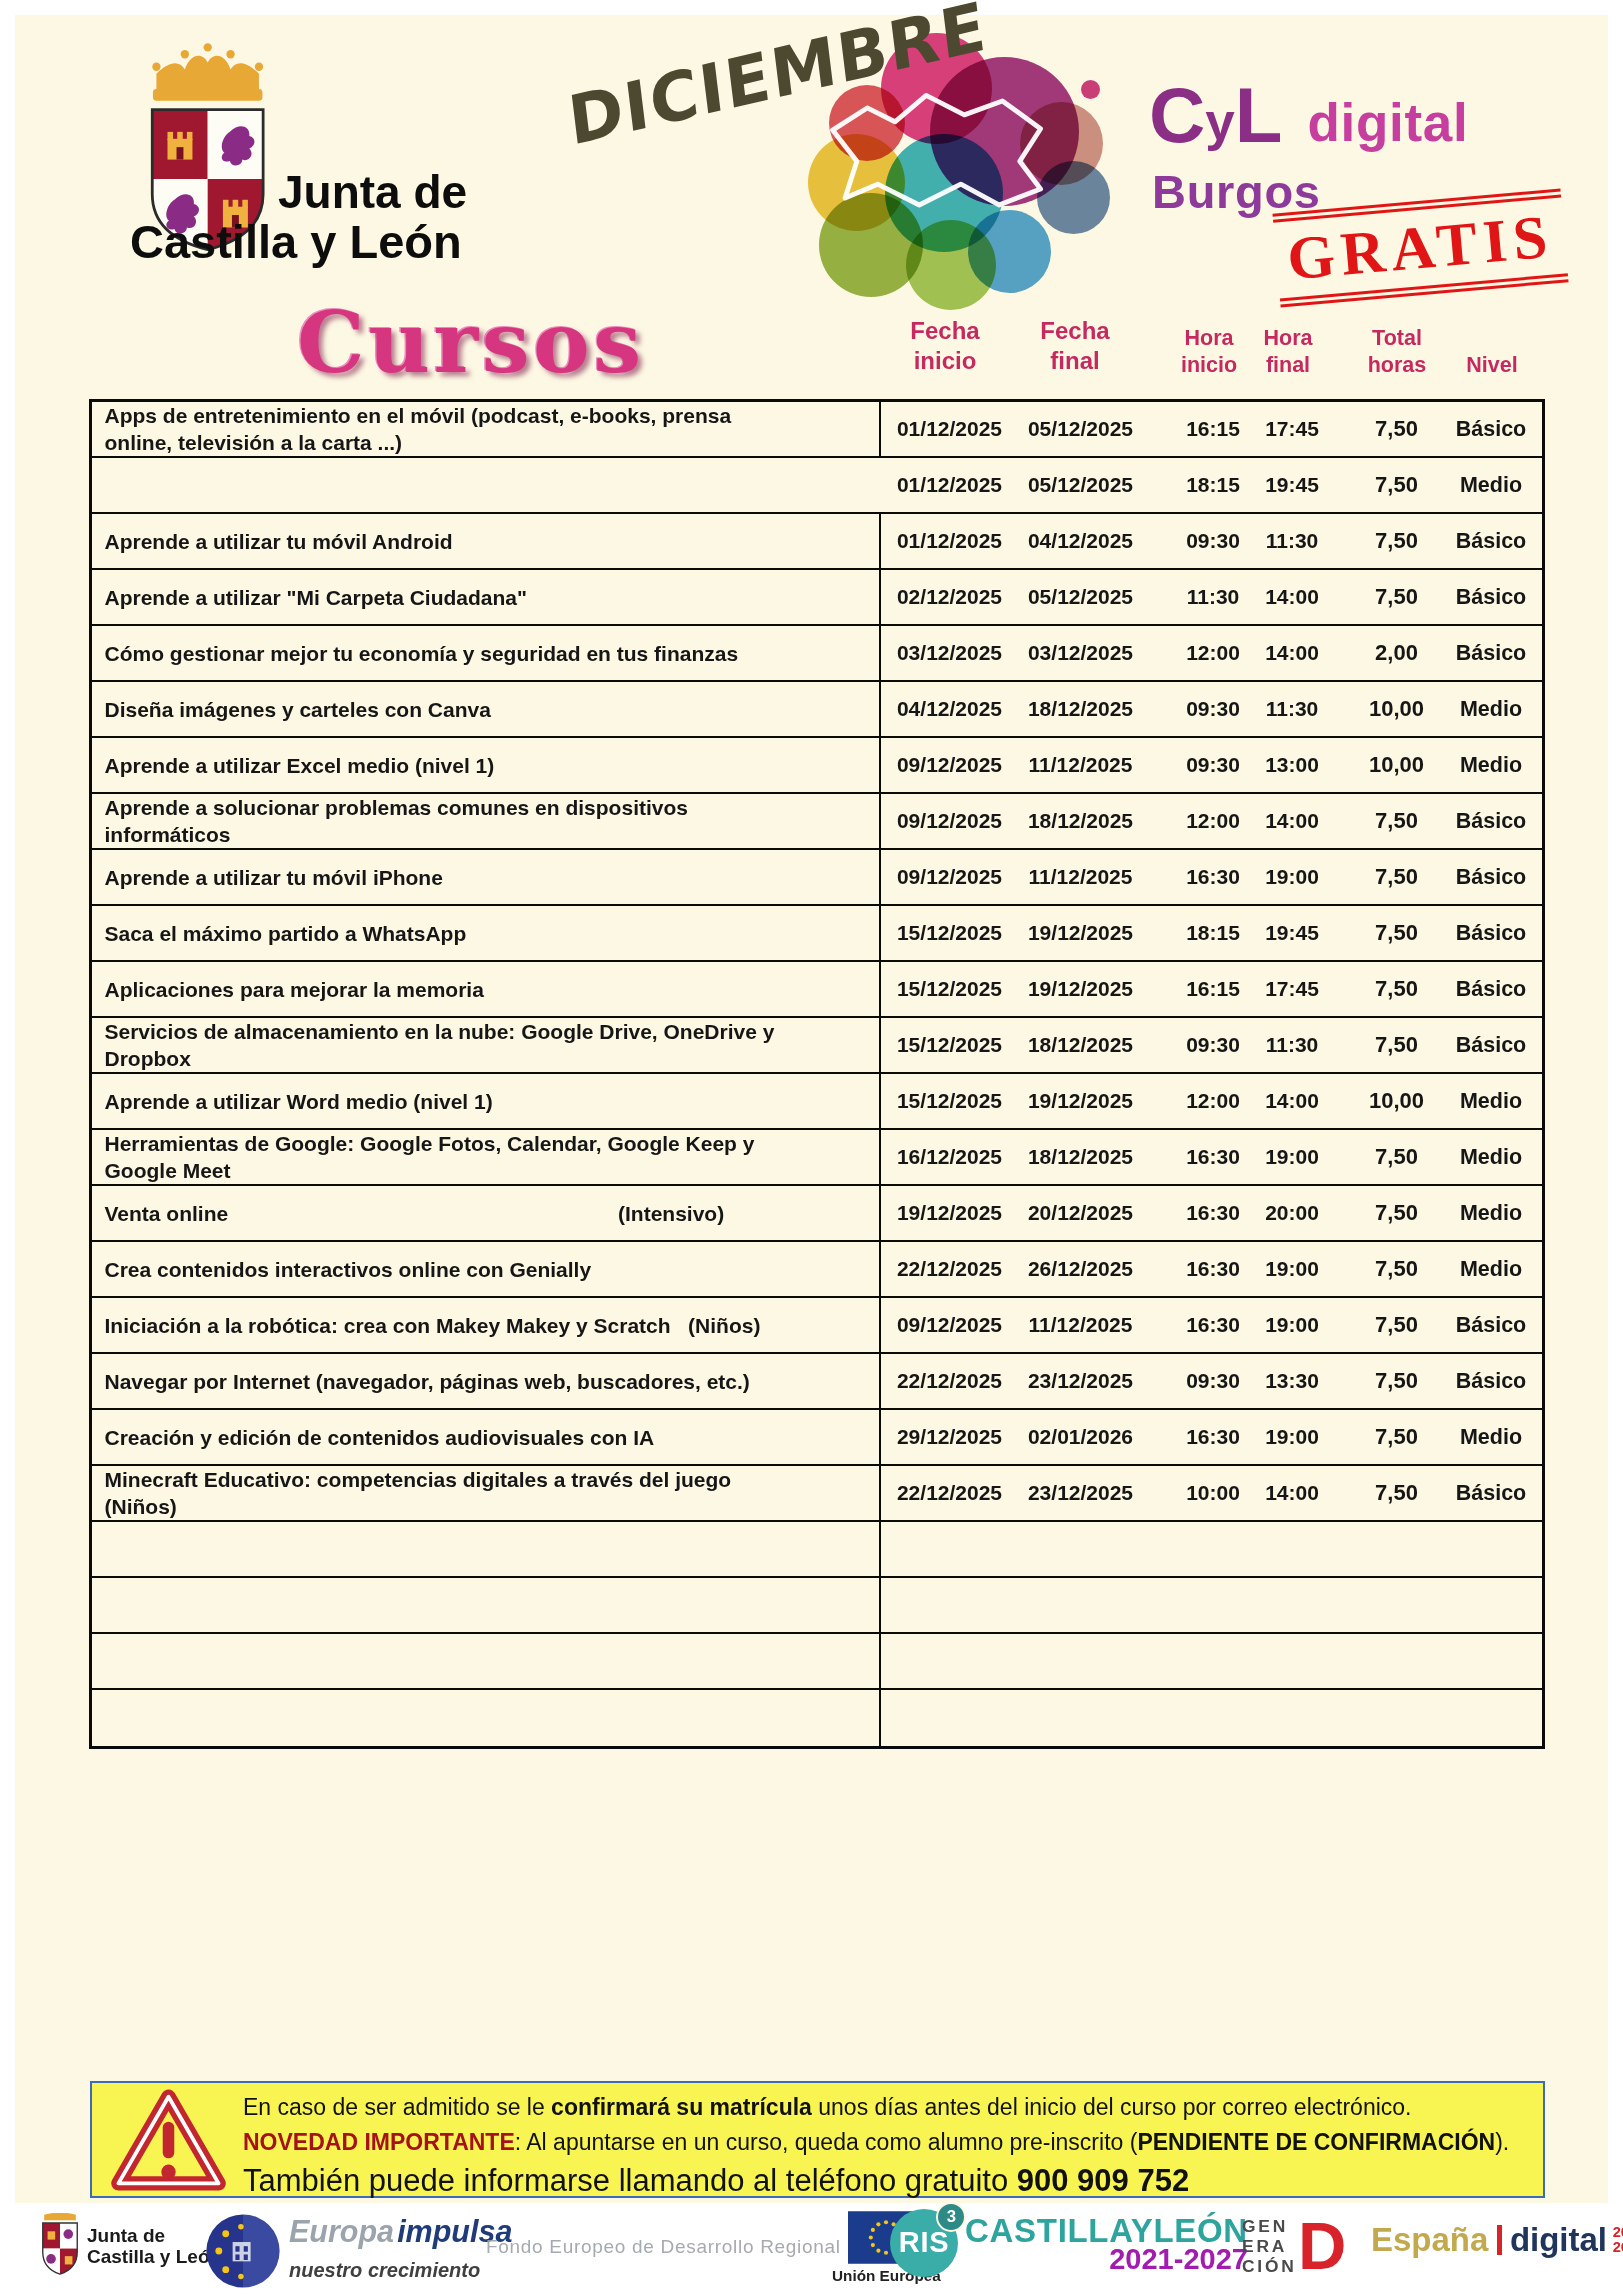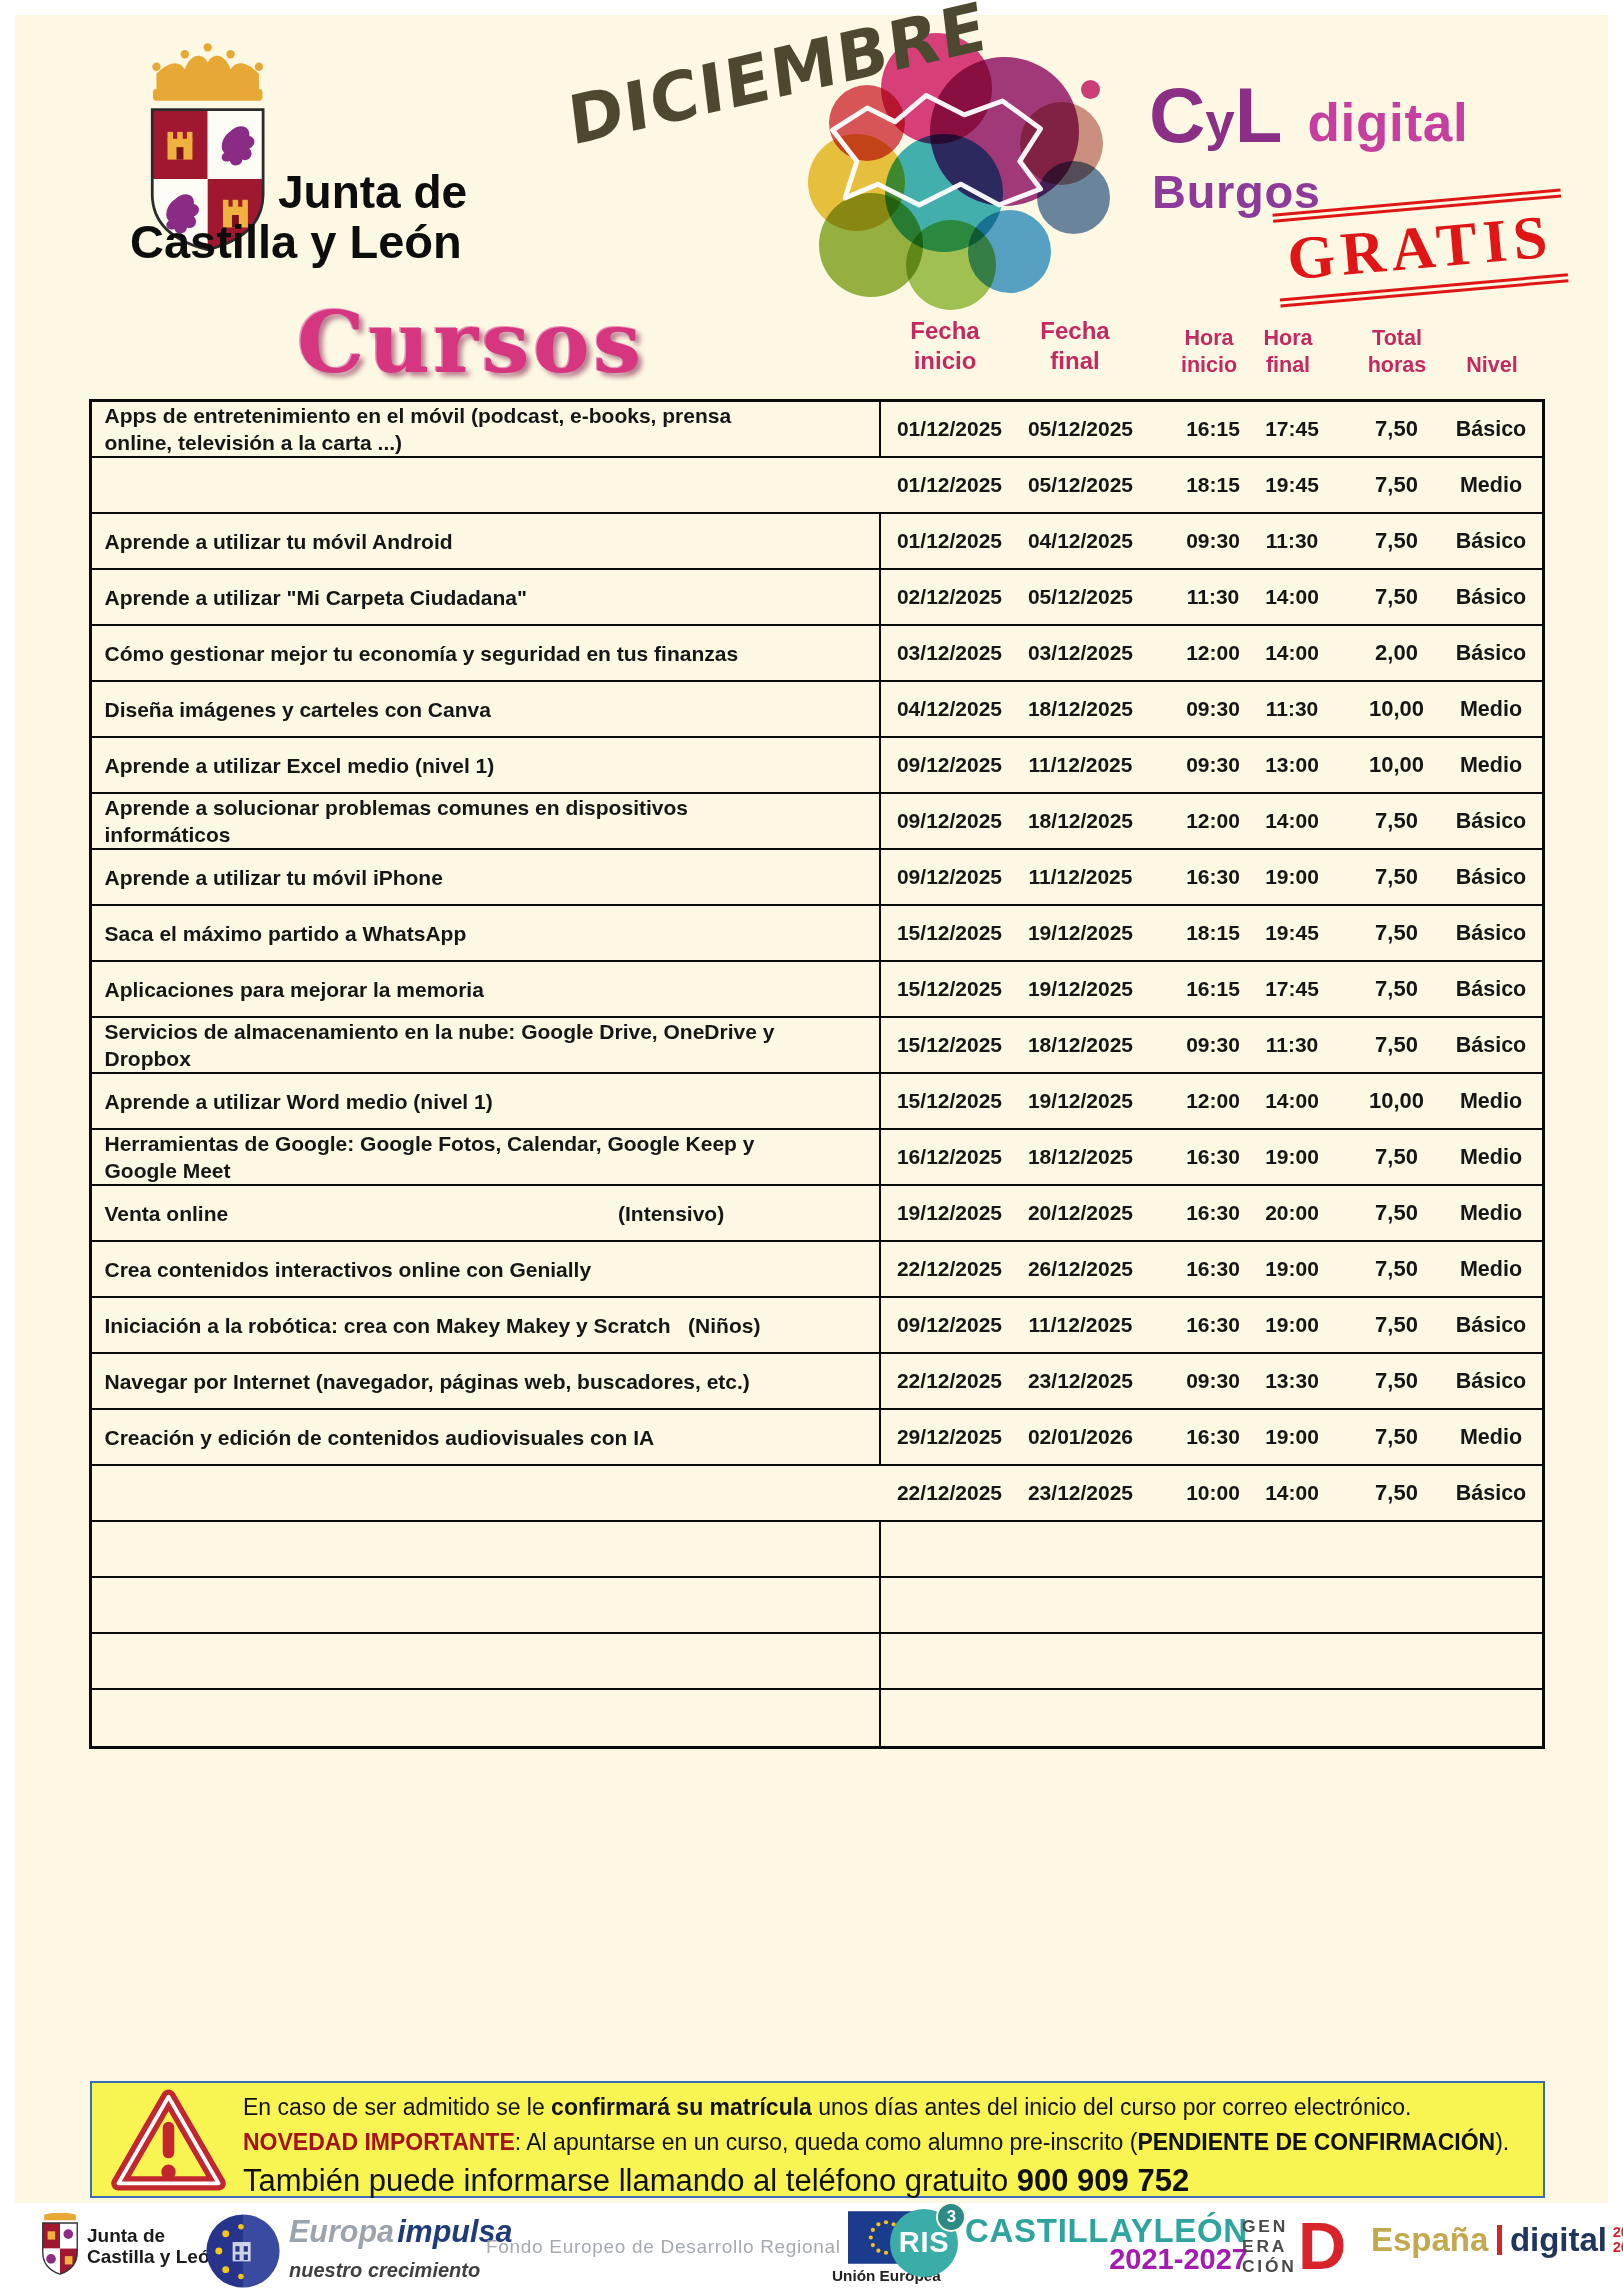--- a/index.html
+++ b/index.html
@@ -430,20 +430,24 @@
       </div>
     <div class="cell fi">29/12/2025</div>
     <div class="cell ff">02/01/2026</div>
     <div class="cell hi">16:30</div>
     <div class="cell hf">19:00</div>
     <div class="cell th">7,50</div>
     <div class="cell nv">Medio</div>
   </div>
 
   <div class="trow">
+    <div class="cell name">
+        <span>Minecraft Educativo: competencias digitales a través del juego
+(Niños)</span>
+      </div>
     <div class="cell fi">22/12/2025</div>
     <div class="cell ff">23/12/2025</div>
     <div class="cell hi">10:00</div>
     <div class="cell hf">14:00</div>
     <div class="cell th">7,50</div>
     <div class="cell nv">Básico</div>
   </div>
 
   <div class="trow">
       <div class="cell name"></div>

